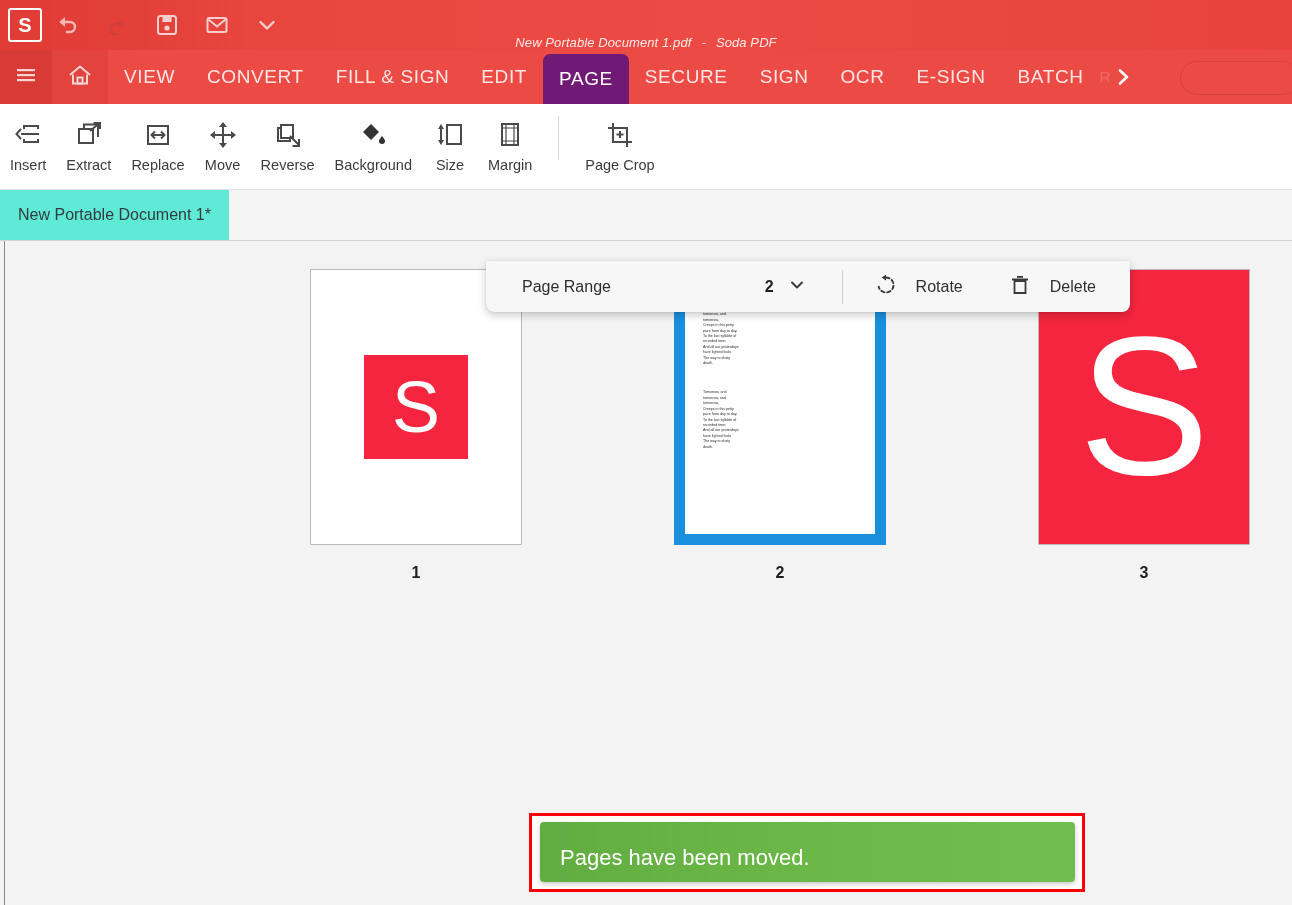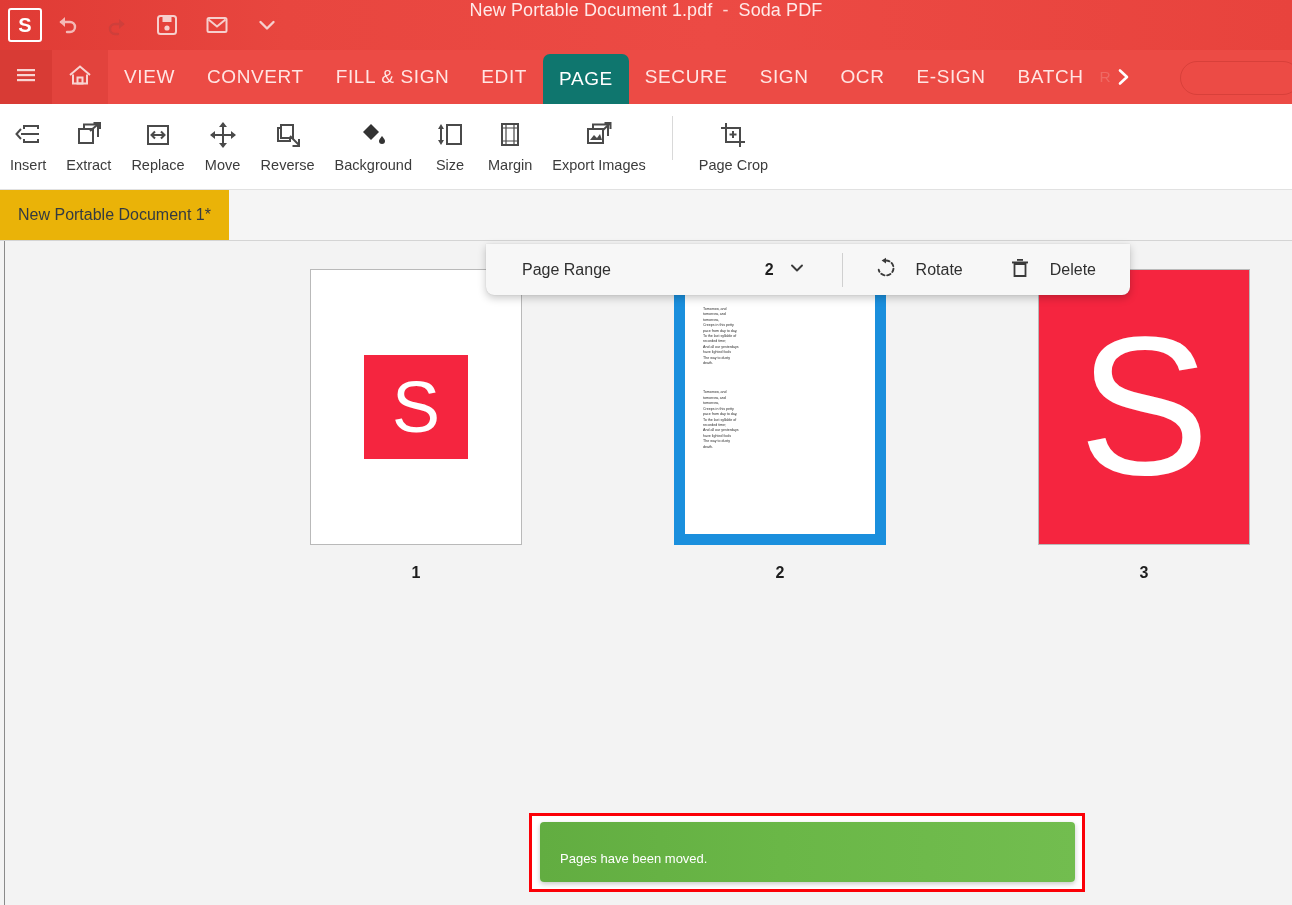--- a/index.html
+++ b/index.html
@@ -26,23 +26,24 @@
     color: #ffffff; font-size: 20px; font-weight: 700; line-height: 1;
     flex: 0 0 auto;
   }
   .tb-btn {
     width: 50px; height: 50px; display: flex; align-items: center; justify-content: center;
     flex: 0 0 auto;
   }
   .tb-btn svg { display: block; }
   .title-text {
     position: absolute; left: 0; right: 0; top: 0; height: 50px;
-    display: flex; align-items: flex-start; justify-content: center;
-    color: #ffe9e8; font-size: 18px; pointer-events: none;
+    display: flex; align-items: flex-end; justify-content: center;
+    color: #ffe9e8; font-size: 13px; pointer-events: none;
     letter-spacing: .1px;
+    font-style: italic;
   }
   .title-sep { margin: 0 10px; color: #ffd6d3; }
 
   
   .menubar {
     position: absolute; left: 0; top: 50px; width: 1292px; height: 54px;
     background: #ec4b45;
     display: flex; align-items: stretch;
   }
   .menubar .burger-zone {
@@ -50,21 +51,21 @@
   }
   .menubar .home-zone {
     width: 56px; background: #e2433d; display: flex; align-items: center; justify-content: center;
   }
   .tabs { display: flex; align-items: stretch; }
   .tab {
     padding: 0 16px; display: flex; align-items: center;
     color: #ffe5e3; font-size: 19px; letter-spacing: .6px; white-space: nowrap;
   }
   .tab.active {
-    background: #0f766e; color: #ffffff;
+    background: #701a75; color: #ffffff;
     border-radius: 7px 7px 0 0; margin: 4px 0 0 0;
   }
   .tab-more {
     display: flex; align-items: center; color: #ffffff; padding: 0 6px 0 2px;
   }
   .tab-partial {
     color: #ef6a64; font-size: 15.5px; display: flex; align-items: center;
     width: 10px; overflow: hidden;
   }
   .searchbox {
@@ -86,21 +87,21 @@
   .rib-label { font-size: 14.5px; margin-top: 5px; color: #3c3c3c; white-space: nowrap; }
   .rib-divider { width: 1px; height: 44px; background: #d9d9d9; margin: 4px 16px 0 16px; }
 
   
   .doctabs {
     position: absolute; left: 0; top: 190px; width: 1292px; height: 51px;
     background: #f5f5f5; border-bottom: 1px solid #d4d4d4;
     display: flex; align-items: stretch;
   }
   .doctab {
-    background: #eab308; display: flex; align-items: center;
+    background: #5eead4; display: flex; align-items: center;
     padding: 0 18px; color: #333a42; font-size: 16px; white-space: nowrap;
   }
 
   
   .workspace {
     position: absolute; left: 0; top: 241px; width: 1292px; height: 664px;
     background: #f3f3f3;
   }
   .left-rail {
     position: absolute; left: 0; top: 0; width: 5px; height: 664px;
@@ -143,21 +144,21 @@
     letter-spacing: .2px; margin-bottom: 2px;
   }
   .minidoc-rule { height: 1px; background: #cfcfcf; margin: 1px 0 14px 0; }
   .minidoc-para {
     font-size: 3.6px; line-height: 5.4px; color: #2b2b2b;
     width: 70px; margin-left: 10px; margin-bottom: 24px; white-space: pre-line;
   }
 
   
   .popup {
-    position: absolute; left: 486px; top: 244px; width: 644px; height: 51px;
+    position: absolute; left: 486px; top: 261px; width: 644px; height: 51px;
     background: #f7f7f7;
     border-radius: 0 0 8px 8px;
     box-shadow: 0 3px 9px rgba(0,0,0,.22), 0 0 1px rgba(0,0,0,.2);
     display: flex; align-items: center;
   }
   .popup-label {
     font-size: 16px; color: #2f2f2f; margin-left: 36px;
   }
   .popup-value {
     margin-left: auto; display: flex; align-items: center; gap: 14px;
@@ -175,21 +176,21 @@
     position: absolute; left: 529px; top: 813px; width: 556px; height: 79px;
     border: 3px solid #fb0007; background: #ffffff;
   }
   .toast {
     position: absolute; left: 540px; top: 822px; width: 535px; height: 60px;
     background: linear-gradient(to right, #62ad41 0%, #6ab747 45%, #72bd4f 100%);
     border-radius: 4px;
     box-shadow: 0 2px 5px rgba(0,0,0,.22);
     display: flex; align-items: center;
   }
-  .toast-text { color: #ffffff; font-size: 13px; margin-left: 20px; margin-top: 12px; }
+  .toast-text { color: #ffffff; font-size: 22px; margin-left: 20px; margin-top: 12px; }
 </style>
 </head>
 <body>
 
 <div id="app">
 
   <div class="titlebar">
     <div class="app-logo">S</div>
 
     <div class="tb-btn">
@@ -365,32 +366,20 @@
     <div class="rib-item">
       <span class="rib-icon">
         <svg width="30" height="30" viewBox="0 0 30 30">
           <rect x="7" y="4" width="16" height="21" fill="none" stroke="#4a4a4a" stroke-width="2"></rect>
           <path d="M11 4 V25 M19 4 V25 M7 8 H23 M7 21 H23" stroke="#4a4a4a" stroke-width="1.2"></path>
         </svg>
       </span>
       <span class="rib-label">Margin</span>
     </div>
 
-    <div class="rib-item">
-      <span class="rib-icon">
-        <svg width="30" height="30" viewBox="0 0 30 30">
-          <rect x="4" y="9" width="15" height="14" fill="none" stroke="#4a4a4a" stroke-width="2"></rect>
-          <path d="M9 9 V4.5 H24 V16" fill="none" stroke="#4a4a4a" stroke-width="2"></path>
-          <path d="M6 20 L10 15 L13 18 L16 14 L18 20 Z" fill="#4a4a4a"></path>
-          <path d="M19 10 L26 3.5" fill="none" stroke="#4a4a4a" stroke-width="2"></path>
-          <path d="M20.5 3 H26.5 V9" fill="none" stroke="#4a4a4a" stroke-width="2"></path>
-        </svg>
-      </span>
-      <span class="rib-label">Export Images</span>
-    </div>
 
     <div class="rib-divider"></div>
 
     <div class="rib-item">
       <span class="rib-icon">
         <svg width="30" height="30" viewBox="0 0 30 30">
           <path d="M8 3 V22 H27" fill="none" stroke="#4a4a4a" stroke-width="2"></path>
           <path d="M3 8 H22 V27" fill="none" stroke="#4a4a4a" stroke-width="2"></path>
           <path d="M15 11 V18 M11.5 14.5 H18.5" stroke="#4a4a4a" stroke-width="2"></path>
         </svg>

